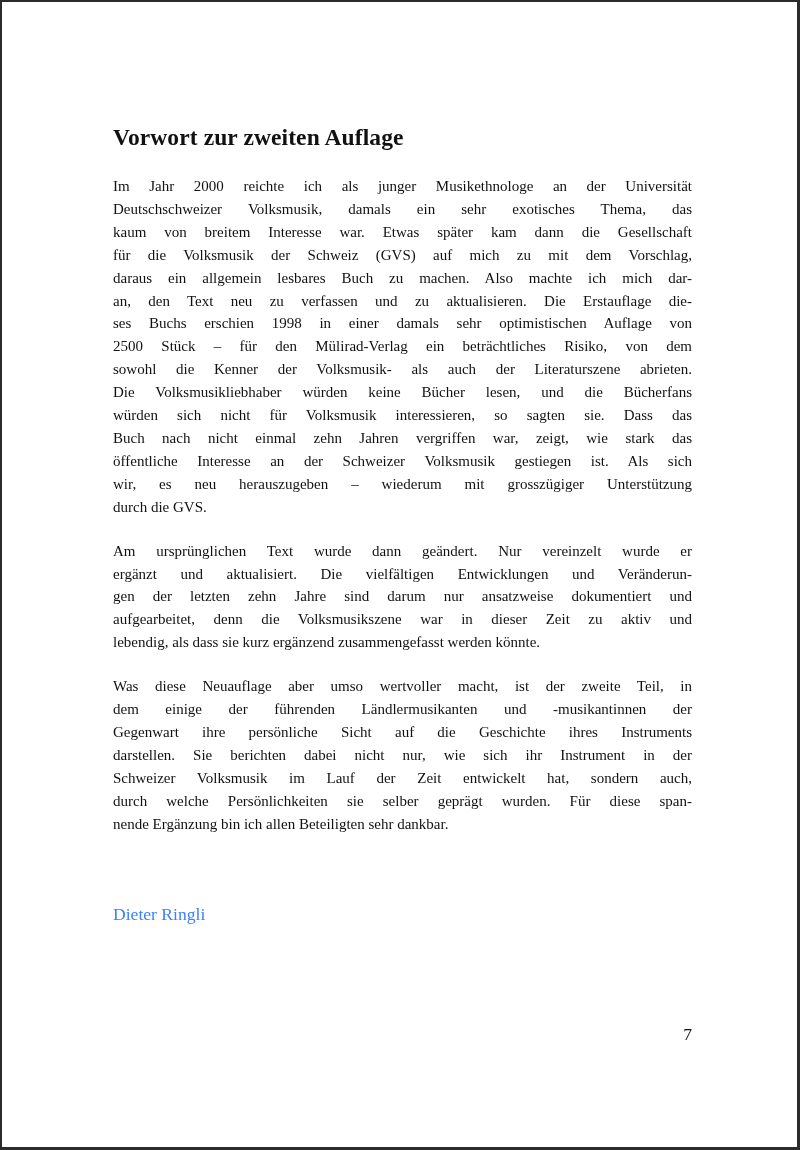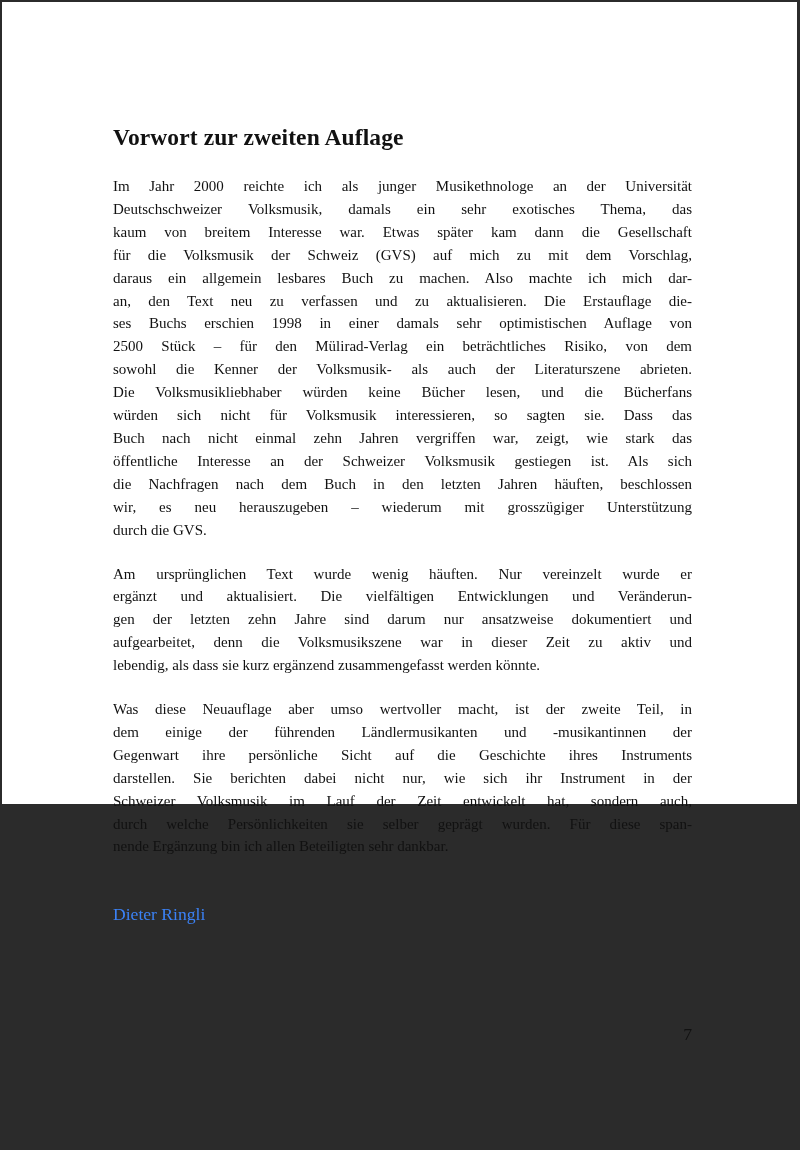--- a/index.html
+++ b/index.html
@@ -11,21 +11,21 @@
       width: 800px;
       height: 1150px;
       position: relative;
       overflow: hidden;
     }
     .page {
       position: absolute;
       left: 2px;
       top: 2px;
       width: 795px;
-      height: 802px;
+      height: 1145px;
       background: #ffffff;
     }
     .content {
       position: absolute;
       left: 111px;
       top: 120px;
       width: 579px;
       font-family: "Liberation Serif", "DejaVu Serif", serif;
       color: #111111;
     }
@@ -85,27 +85,26 @@
       <span class="line">für die Volksmusik der Schweiz (GVS) auf mich zu mit dem Vorschlag,</span>
       <span class="line">daraus ein allgemein lesbares Buch zu machen. Also machte ich mich dar-</span>
       <span class="line">an, den Text neu zu verfassen und zu aktualisieren. Die Erstauflage die-</span>
       <span class="line">ses Buchs erschien 1998 in einer damals sehr optimistischen Auflage von</span>
       <span class="line">2500 Stück – für den Mülirad-Verlag ein beträchtliches Risiko, von dem</span>
       <span class="line">sowohl die Kenner der Volksmusik- als auch der Literaturszene abrieten.</span>
       <span class="line">Die Volksmusikliebhaber würden keine Bücher lesen, und die Bücherfans</span>
       <span class="line">würden sich nicht für Volksmusik interessieren, so sagten sie. Dass das</span>
       <span class="line">Buch nach nicht einmal zehn Jahren vergriffen war, zeigt, wie stark das</span>
       <span class="line">öffentliche Interesse an der Schweizer Volksmusik gestiegen ist. Als sich</span>
-      <span class="line">die Nachfragen nach dem Buch in den letzten Jahren häuften, beschlossen</span>
       <span class="line">wir, es neu herauszugeben – wiederum mit grosszügiger Unterstützung</span>
       <span class="line last">durch die GVS.</span>
     </div>
 
     <div class="para">
-      <span class="line">Am ursprünglichen Text wurde wenig häuften. Nur vereinzelt wurde er</span>
+      <span class="line">Am ursprünglichen Text wurde dann geändert. Nur vereinzelt wurde er</span>
       <span class="line">ergänzt und aktualisiert. Die vielfältigen Entwicklungen und Veränderun-</span>
       <span class="line">gen der letzten zehn Jahre sind darum nur ansatzweise dokumentiert und</span>
       <span class="line">aufgearbeitet, denn die Volksmusikszene war in dieser Zeit zu aktiv und</span>
       <span class="line last">lebendig, als dass sie kurz ergänzend zusammengefasst werden könnte.</span>
     </div>
 
     <div class="para">
       <span class="line">Was diese Neuauflage aber umso wertvoller macht, ist der zweite Teil, in</span>
       <span class="line">dem einige der führenden Ländlermusikanten und -musikantinnen der</span>
       <span class="line">Gegenwart ihre persönliche Sicht auf die Geschichte ihres Instruments</span>

